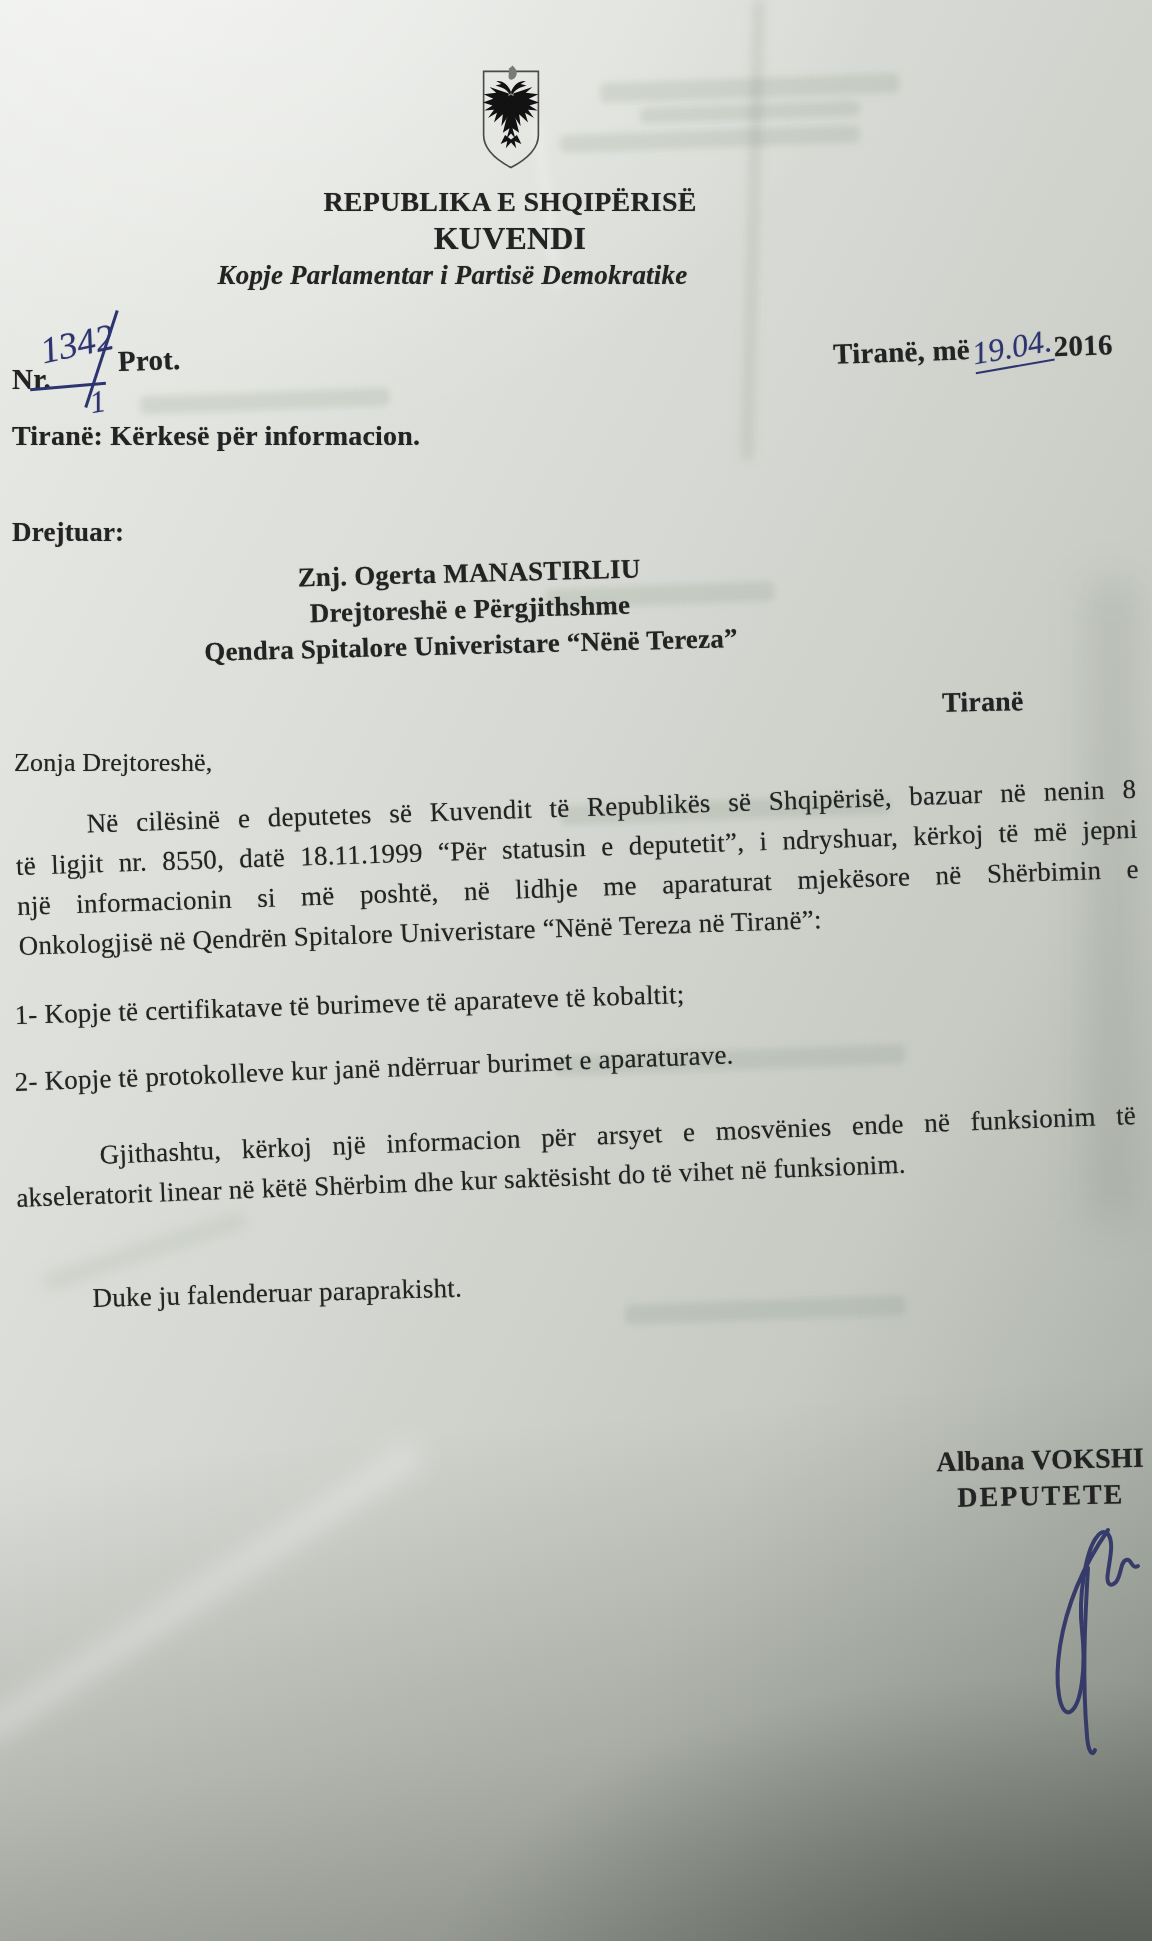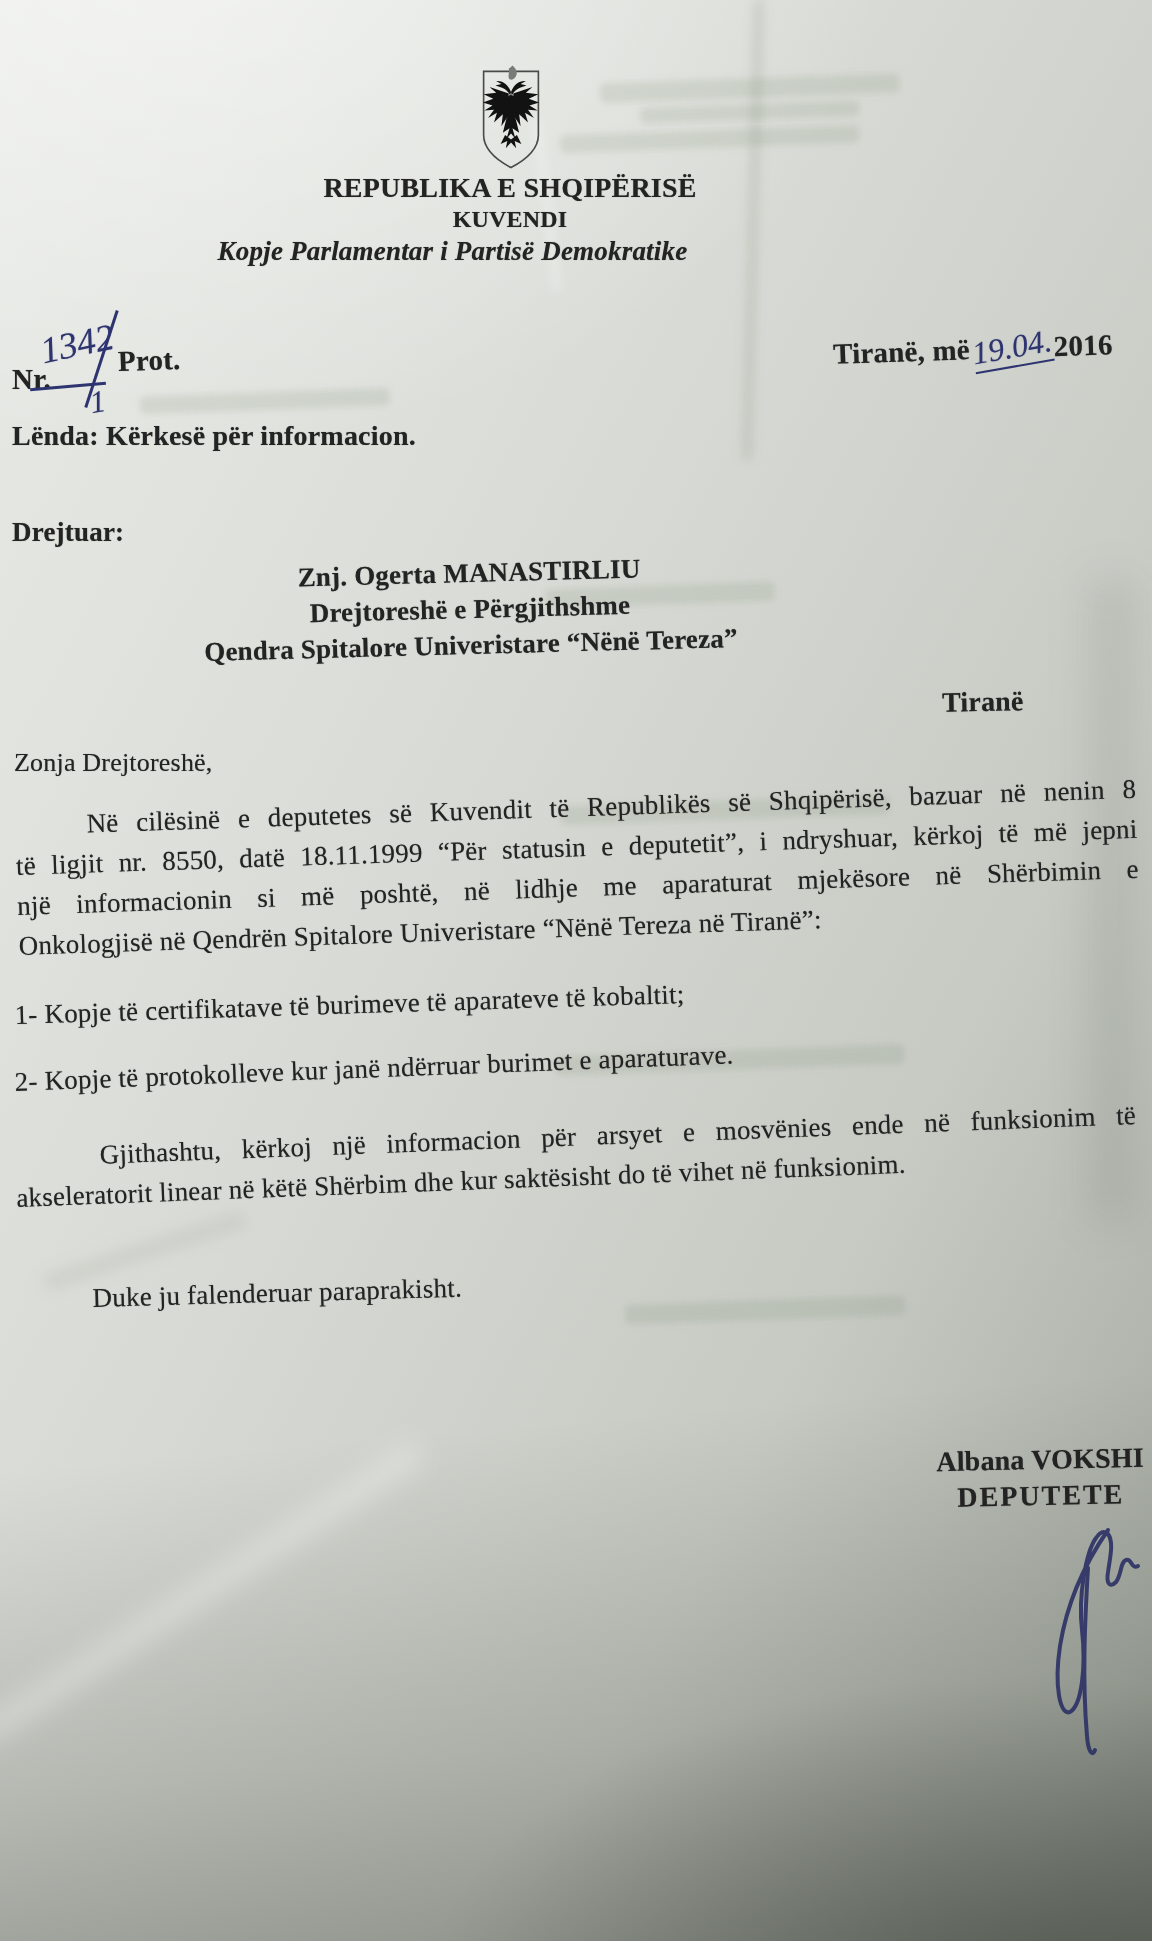--- a/index.html
+++ b/index.html
@@ -54,37 +54,37 @@
         <path d="M50,40 C46,29 38,24 30,25 L37,29 L29,31 L38,34 C43,36 47,40 49,45 Z"></path>
         <path d="M50,40 C54,29 62,24 70,25 L63,29 L71,31 L62,34 C57,36 53,40 51,45 Z"></path>
         <ellipse cx="50" cy="61" rx="9" ry="17"></ellipse>
         <polygon points="44,75 56,75 61,95 52,89 56,103 50,96 44,103 48,89 39,95"></polygon>
         <polygon points="42,98 36,110 45,106 43,116 50,108 57,116 55,106 64,110 58,98 50,104"></polygon>
       </g>
     </svg>
   </div>
 
   <div class="abs" style="left:160px;top:172px;width:700px;text-align:center;">
-    <div class="txt bold line" style="font-size:28px;">REPUBLIKA E SHQIPËRISË</div>
-    <div class="txt bold line" style="font-size:24px;margin-top:2px;">KUVENDI</div>
+    <div class="txt bold line" style="font-size:28px;margin-top:14px;">REPUBLIKA E SHQIPËRISË</div>
+    <div class="txt bold line" style="font-size:32px;margin-top:2px;">KUVENDI</div>
     <div class="txt bold ital line" style="font-size:27px;margin-top:3px;margin-left:-115px;">Kopje Parlamentar i Partisë Demokratike</div>
   </div>
 
   <div class="abs txt bold line" style="left:12px;top:347px;font-size:29px;margin-top:16px;">Nr.</div>
   <div class="abs ink line" style="left:40px;top:322px;font-size:37px;transform:rotate(-12deg);">1342</div>
   <div class="abs" style="left:30px;top:385px;width:76px;height:3px;background:#2e3470;transform:rotate(-5deg);"></div>
   <div class="abs" style="left:100px;top:308px;width:3px;height:102px;background:#2e3470;transform:rotate(18deg);"></div>
   <div class="abs ink line" style="left:90px;top:384px;font-size:31px;transform:rotate(-10deg);">1</div>
   <div class="abs txt bold line" style="left:118px;top:344px;font-size:29px;transform:rotate(-2deg);">Prot.</div>
 
   <div class="abs" style="left:833px;top:330px;transform:rotate(-2deg);white-space:nowrap;">
     <span class="txt bold" style="font-size:29px;">Tiranë, më</span><span class="ink" style="font-size:32px;display:inline-block;transform:rotate(-8deg);border-bottom:2.5px solid #2e3470;margin:0 2px -4px 2px;">19.04.</span><span class="txt bold" style="font-size:29px;">2016</span>
   </div>
 
-  <div class="abs txt bold line" style="left:12px;top:420px;font-size:28px;">Lënda: Kërkesë për informacion.</div>
+  <div class="abs txt bold line" style="left:12px;top:420px;font-size:28px;">Tiranë: Kërkesë për informacion.</div>
 
   <div class="abs txt bold line" style="left:12px;top:517px;font-size:27px;">Drejtuar:</div>
   <div class="abs" style="left:120px;top:558px;width:700px;text-align:center;transform:rotate(-1.5deg);">
     <div class="txt bold line" style="font-size:27px;">Znj. Ogerta MANASTIRLIU</div>
     <div class="txt bold line" style="font-size:27px;margin-top:5px;">Drejtoreshë e Përgjithshme</div>
     <div class="txt bold line" style="font-size:27px;margin-top:5px;">Qendra Spitalore Univeristare “Nënë Tereza”</div>
   </div>
   <div class="abs txt bold line" style="left:942px;top:686px;font-size:28px;transform:rotate(-1deg);">Tiranë</div>
 
   <div class="abs txt line" style="left:14px;top:748px;font-size:26px;">Zonja Drejtoreshë,</div>

